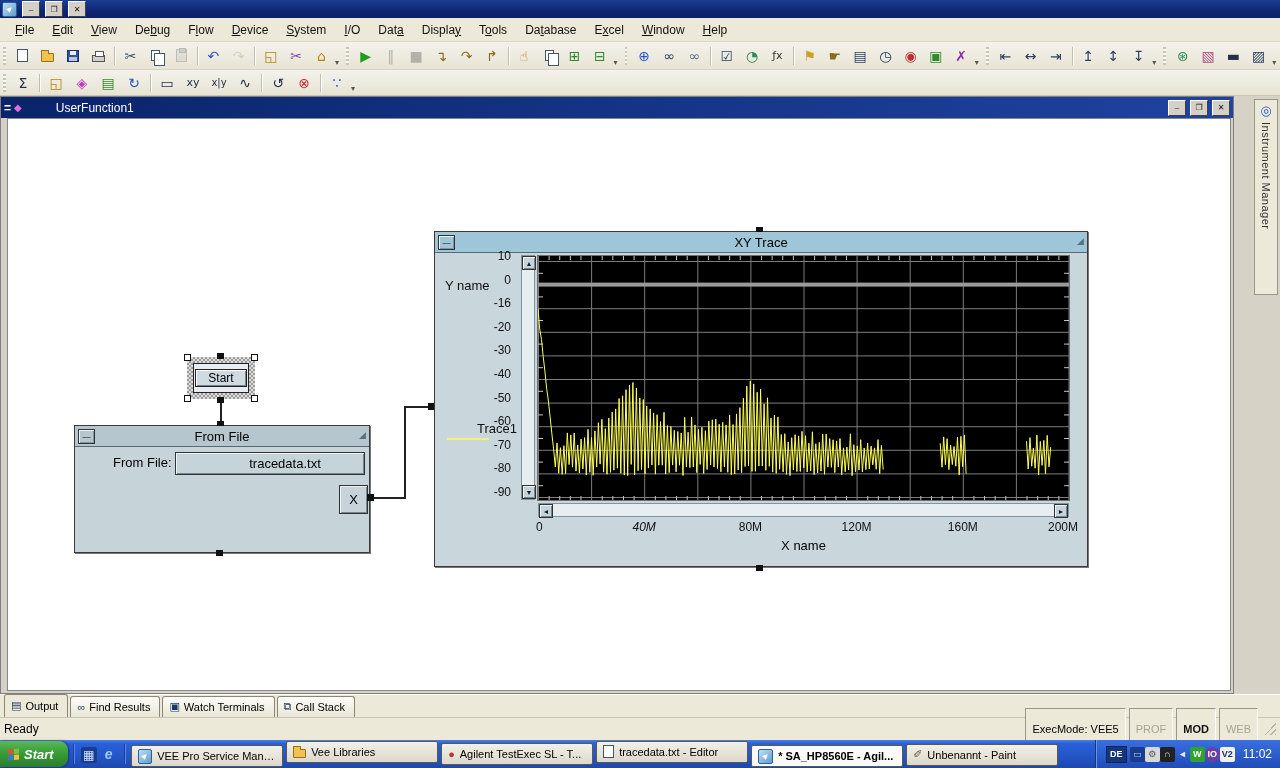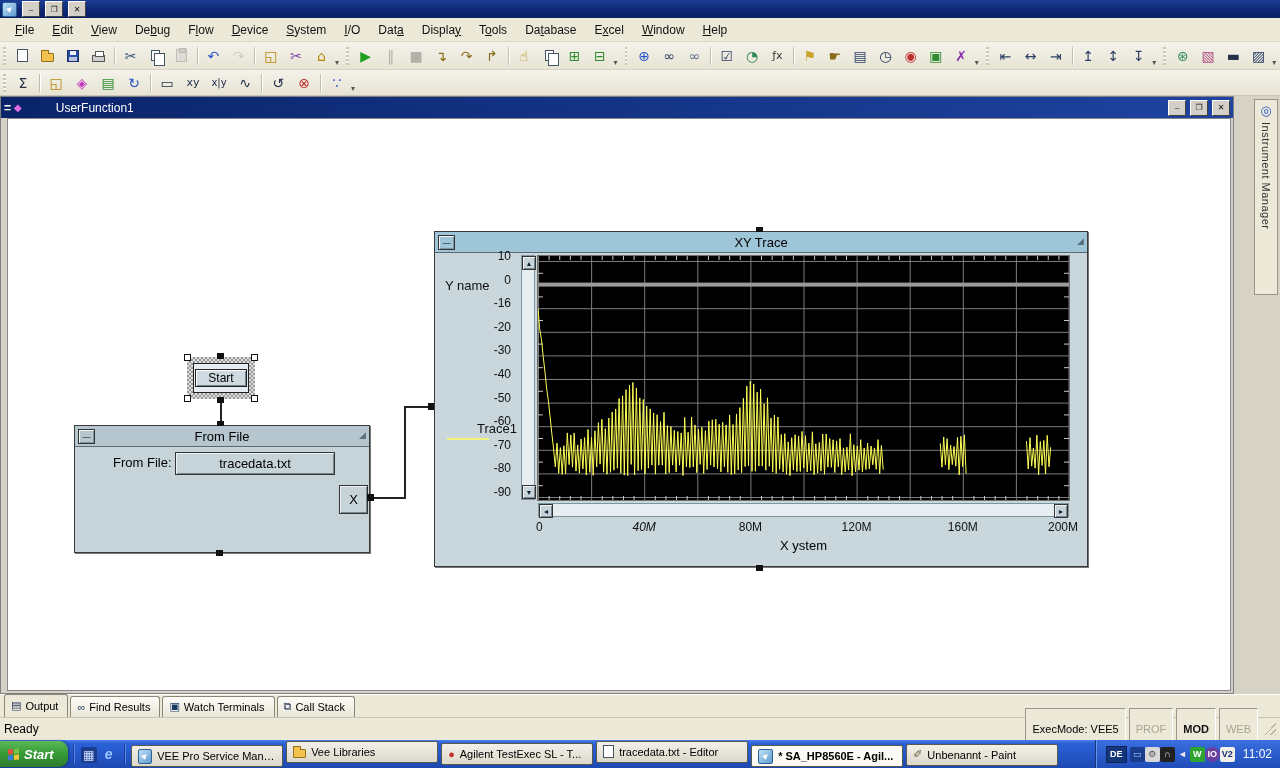--- a/index.html
+++ b/index.html
@@ -71,21 +71,21 @@
   
   .vobj{position:absolute;background:#c6d3d9;border:1px solid #3a3a3a;box-sizing:border-box;box-shadow:1px 1px 0 #777;}
   .obj-title{position:relative;height:20px;display:flex;align-items:center;justify-content:center;font-size:13px;color:#000;border-bottom:1px solid #5a6a72;}
   .obj-min{position:absolute;left:3px;top:3px;width:15px;height:13px;background:inherit;border:1px solid #333;
     box-shadow:inset 1px 1px 0 #eef3f5,inset -1px -1px 0 #7e949e;display:flex;align-items:center;justify-content:center;font-size:8px;}
   .obj-rsz{position:absolute;right:3px;top:4px;font-size:9px;color:#56707c;}
   #fromfile{left:66px;top:306px;width:296px;height:128px;}
   #fromfile .obj-title{background:#b5c6ce;}
   #ff-label{position:absolute;left:38px;top:29px;font-size:13px;}
   #ff-filebtn{position:absolute;left:100px;top:26px;width:158px;height:21px;background:#c6d3d9;border:1px solid #333;
-    box-shadow:inset 1px 1px 0 #eef3f5,inset -1px -1px 0 #74868f;display:flex;align-items:center;justify-content:center;font-size:13px;}
+    box-shadow:inset 1px 1px 0 #eef3f5,inset -1px -1px 0 #74868f;display:flex;align-items:center;justify-content:center;font-size:13px;padding-left:30px;}
   #ff-trans{position:absolute;left:38px;top:55px;width:219px;height:64px;background:#fff;border:1px solid #222;
     padding:2px 4px;box-sizing:border-box;font-size:12.5px;line-height:17px;white-space:nowrap;overflow:hidden;}
   #ff-xpin{position:absolute;left:264px;top:59px;width:27px;height:27px;background:#c6d3d9;border:1px solid #333;
     box-shadow:inset 1px 1px 0 #eef3f5,inset -1px -1px 0 #74868f;display:flex;align-items:center;justify-content:center;font-size:13px;}
   
   #xywin{left:426px;top:112px;width:654px;height:336px;background:#c9d6dc;}
   #xywin .obj-title{background:#9fc6d8;}
   #yname,#trace-label{position:absolute;font-size:13px;color:#111;}
   #yname{left:10px;top:46px;}
   #trace-label{left:10px;top:189px;margin-left:32px;}
@@ -573,21 +573,21 @@
             <span class="sbtn rt">►</span>
           </div>
           <div id="xticks">
               <span class="xtick" style="left: 0px; transform: translateX(-30%);">0</span>
               <span class="xtick" style="left: 106.2px; font-style: italic;">40M</span>
               <span class="xtick" style="left: 212.4px;">80M</span>
               <span class="xtick" style="left: 318.6px;">120M</span>
               <span class="xtick" style="left: 424.8px;">160M</span>
               <span class="xtick" style="left: 531px; transform: translateX(-70%);">200M</span>
             </div>
-          <div id="xname">X ystem</div>
+          <div id="xname">X name</div>
         </div>
 
       </div>
     </div>
 
     <div id="imtab">
       <span class="ico">◎</span>
       <span class="vtxt">Instrument Manager</span>
     </div>
   </div>

